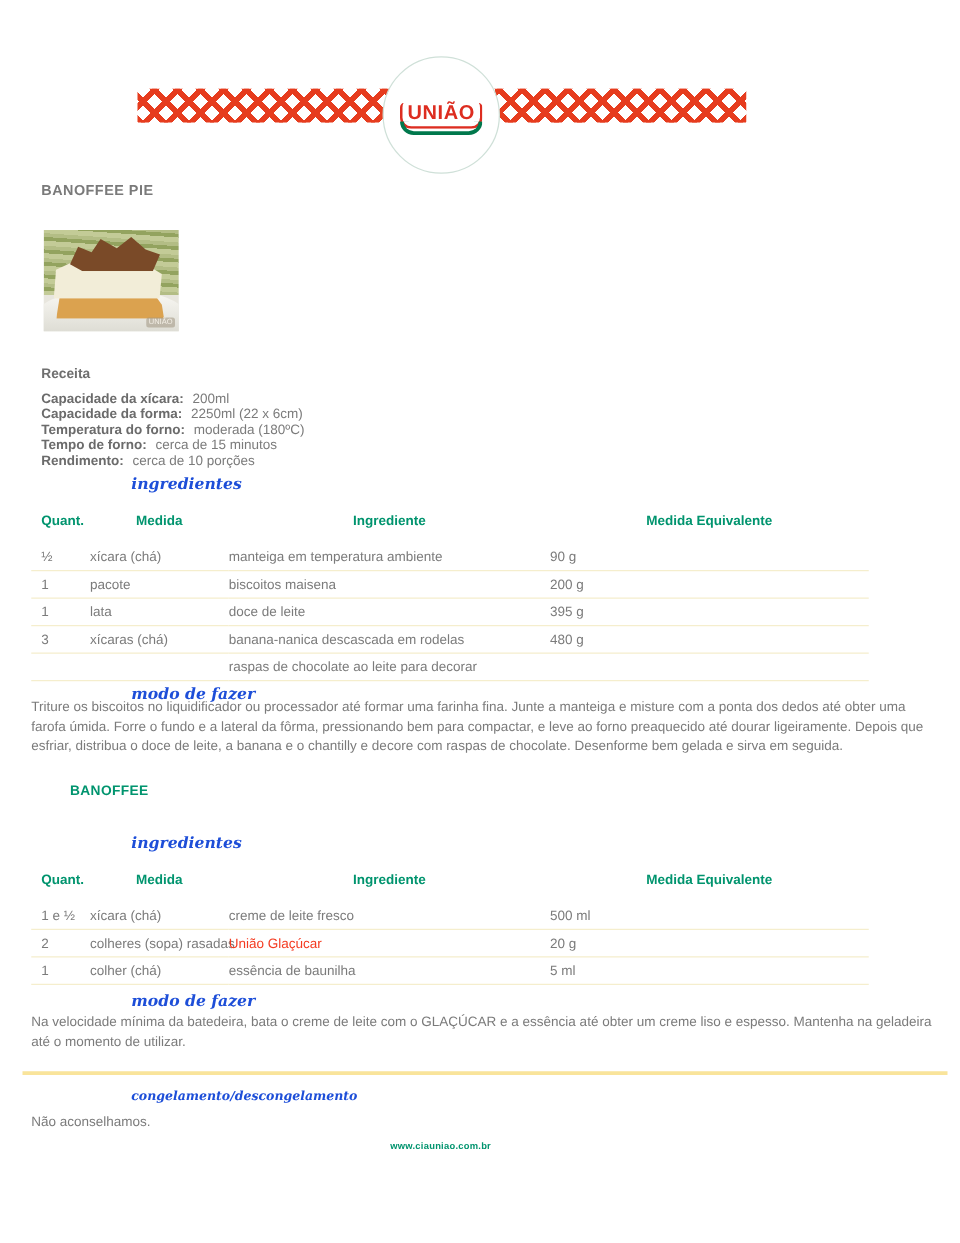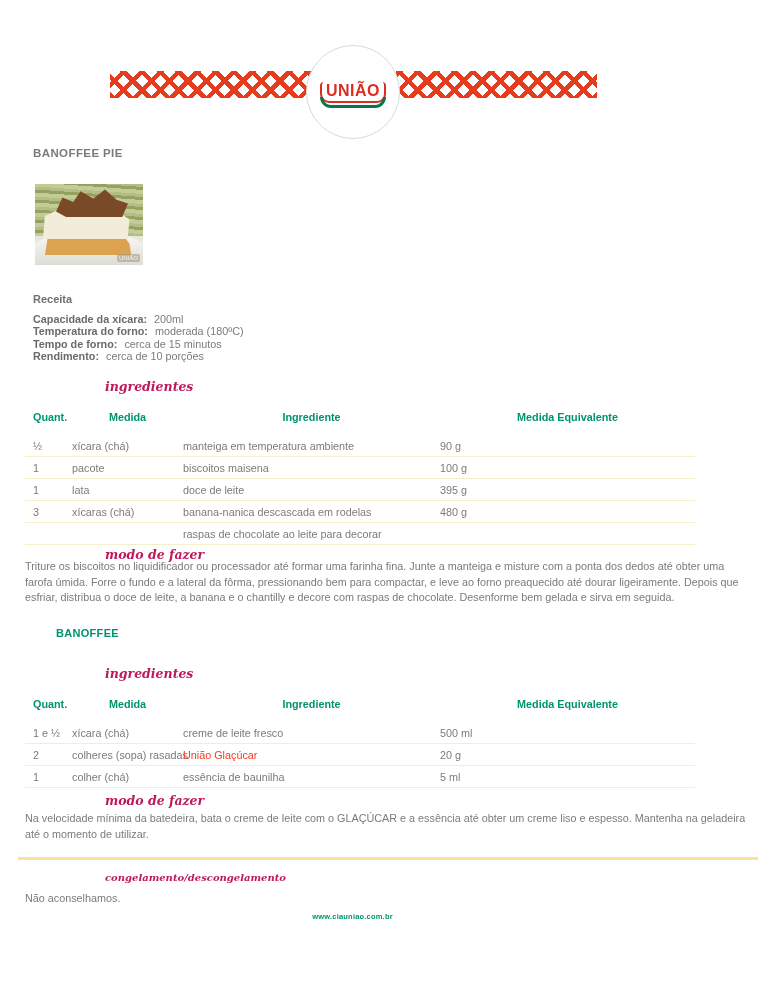--- a/index.html
+++ b/index.html
@@ -41,21 +41,21 @@
     color:#f4efe6; background:rgba(160,150,130,0.55); padding:0 2px; border-radius:2px; }
 
   
   .receita { position:absolute; left:33px; top:293px; font-size:11px; font-weight:bold; color:#6f6f6f; }
   .info { position:absolute; left:33px; top:313px; font-size:10.8px; line-height:12.4px; color:#7b7b7b; }
   .info .lbl { font-weight:bold; color:#6b6b6b; }
   .info .val { margin-left:7px; }
 
   
   .script { position:absolute; font-family:"DejaVu Serif", serif; font-style:italic;
-    font-weight:bold; color:#be185d; font-size:12.5px; }
+    font-weight:bold; color:#1d4ed8; font-size:12.5px; }
   .script-ingr1  { left:105px; top:379px; }
   .script-modo1  { left:105px; top:547px; }
   .script-ingr2  { left:105px; top:666px; }
   .script-modo2  { left:105px; top:793px; }
   .script-freeze { left:105px; top:872px; font-size:10px; }
 
   
   table.tbl { position:absolute; left:25px; width:670px; border-collapse:collapse;
     table-layout:fixed; font-size:10.8px; color:#7b7b7b; }
   .tbl1 { top:408px; } .tbl2 { top:695px; }
@@ -102,20 +102,21 @@
     <div class="pie-crust"></div>
     <div class="pie-cream"></div>
     <div class="pie-choc"></div>
   </div>
   <div class="wm">UNIÃO</div>
 </div>
 
 <div class="receita">Receita</div>
 <div class="info">
   <div><span class="lbl">Capacidade da xícara:</span><span class="val">200ml</span></div>
+  <div><span class="lbl">Capacidade da forma:</span><span class="val">2250ml (22 x 6cm)</span></div>
   <div><span class="lbl">Temperatura do forno:</span><span class="val">moderada (180ºC)</span></div>
   <div><span class="lbl">Tempo de forno:</span><span class="val">cerca de 15 minutos</span></div>
   <div><span class="lbl">Rendimento:</span><span class="val">cerca de 10 porções</span></div>
 </div>
 
 <div class="script script-ingr1">ingredientes</div>
 <table class="tbl tbl1">
   <colgroup>
       <col style="width:47px">
       <col style="width:111px">
@@ -134,21 +135,21 @@
     <tr>
       <td class="c1">½</td>
       <td>xícara (chá)</td>
       <td>manteiga em temperatura ambiente</td>
       <td>90 g</td>
     </tr>
     <tr>
       <td class="c1">1</td>
       <td>pacote</td>
       <td>biscoitos maisena</td>
-      <td>100 g</td>
+      <td>200 g</td>
     </tr>
     <tr>
       <td class="c1">1</td>
       <td>lata</td>
       <td>doce de leite</td>
       <td>395 g</td>
     </tr>
     <tr>
       <td class="c1">3</td>
       <td>xícaras (chá)</td>

